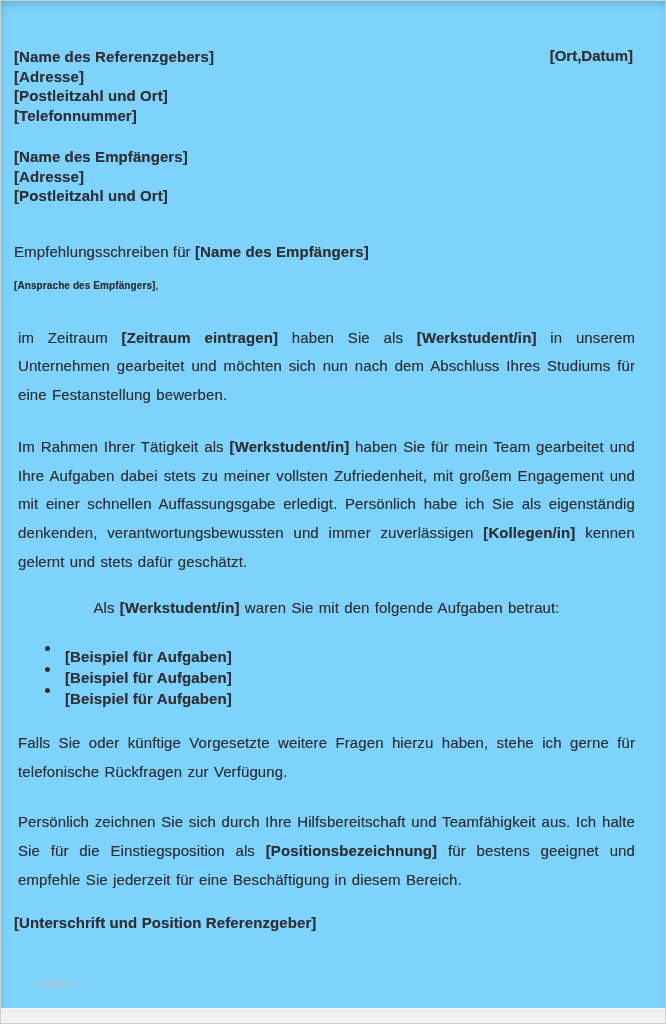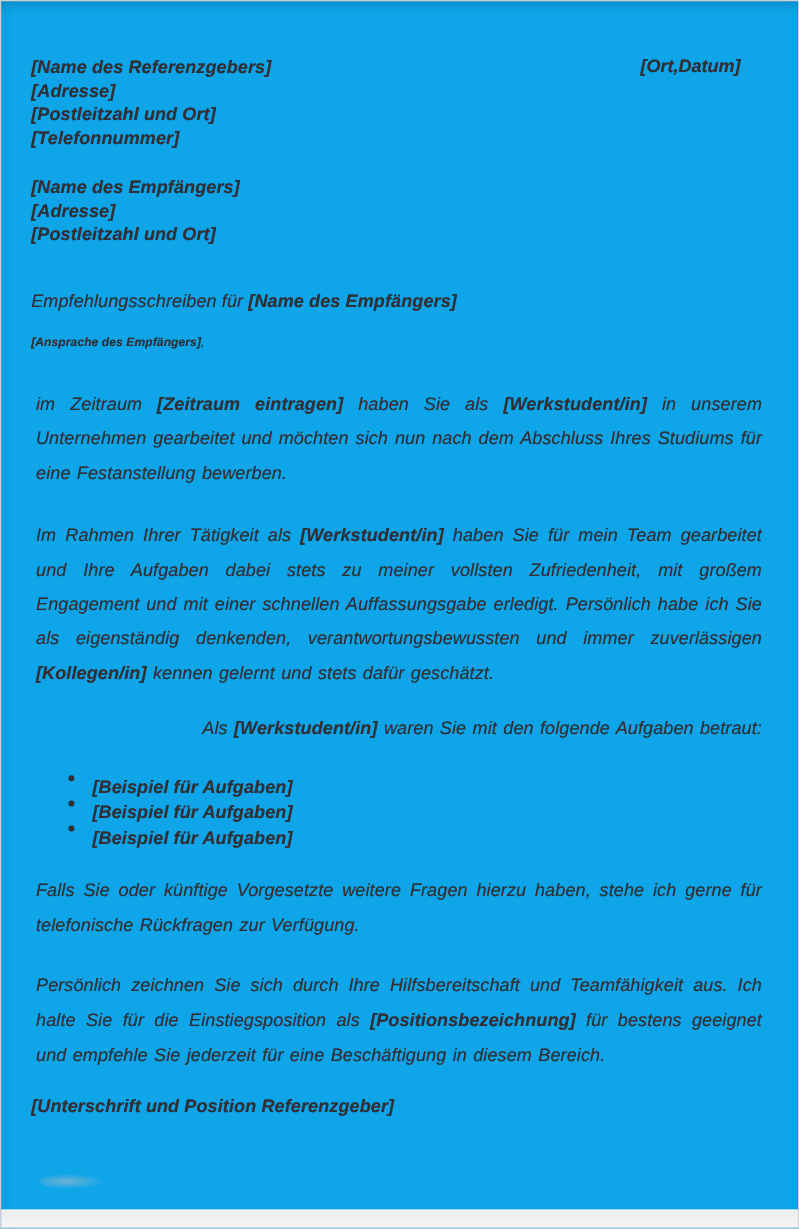--- a/index.html
+++ b/index.html
@@ -6,50 +6,49 @@
     margin: 0;
     padding: 0;
     background: #e2e2e3;
     font-family: "Liberation Sans", sans-serif;
   }
   .page {
     position: relative;
     width: 666px;
     height: 1024px;
     margin: 0;
-    background: #0ea5e9;
+    background: #7dd3fc;
     color: #2f2f35;
     box-sizing: border-box;
-    padding: 47px 27px 0 26px;
+    padding: 47px 27px 0 14px;
     overflow: hidden;
     box-shadow:
       inset 0 0 0 1px #cfcfd1,
       inset 0 10px 10px -6px rgba(0,0,0,0.16),
       inset 10px 0 10px -8px rgba(0,0,0,0.10),
       inset -8px 0 10px -8px rgba(0,0,0,0.07);
     text-shadow: 0 0 0.6px rgba(47,47,53,0.5);
-    font-style: italic;
   }
   .b, .bold { font-weight: bold; }
 
   .header-row {
     display: flex;
     justify-content: space-between;
     align-items: flex-start;
   }
   .addr {
     font-size: 15px;
     font-weight: bold;
     line-height: 19.5px;
     letter-spacing: 0.1px;
   }
   .date {
     font-size: 15px;
     font-weight: bold;
-    margin-right: 22px;
+    margin-right: 6px;
     white-space: nowrap;
   }
   .recipient { margin-top: 22px; }
 
   .subject {
     margin-top: 36px;
     font-size: 15px;
     line-height: 20px;
     letter-spacing: 0.1px;
   }
@@ -62,21 +61,21 @@
   .para {
     font-size: 15px;
     line-height: 28.6px;
     text-align: justify;
     letter-spacing: 0.1px;
     word-spacing: 1px;
     margin: 4px;
   }
   .p1 { margin-top: 28px; }
   .p2 { margin-top: 24px; }
-  .p3 { margin-top: 22px; line-height: 20px; text-align: right; }
+  .p3 { margin-top: 22px; line-height: 20px; text-align: center; }
   .p4 { margin-top: 22px; }
   .p5 { margin-top: 20px; }
 
   ul.tasks {
     list-style: none;
     margin: 28px 0 0 0;
     padding: 0 0 0 31px;
   }
   ul.tasks li {
     display: flex;

